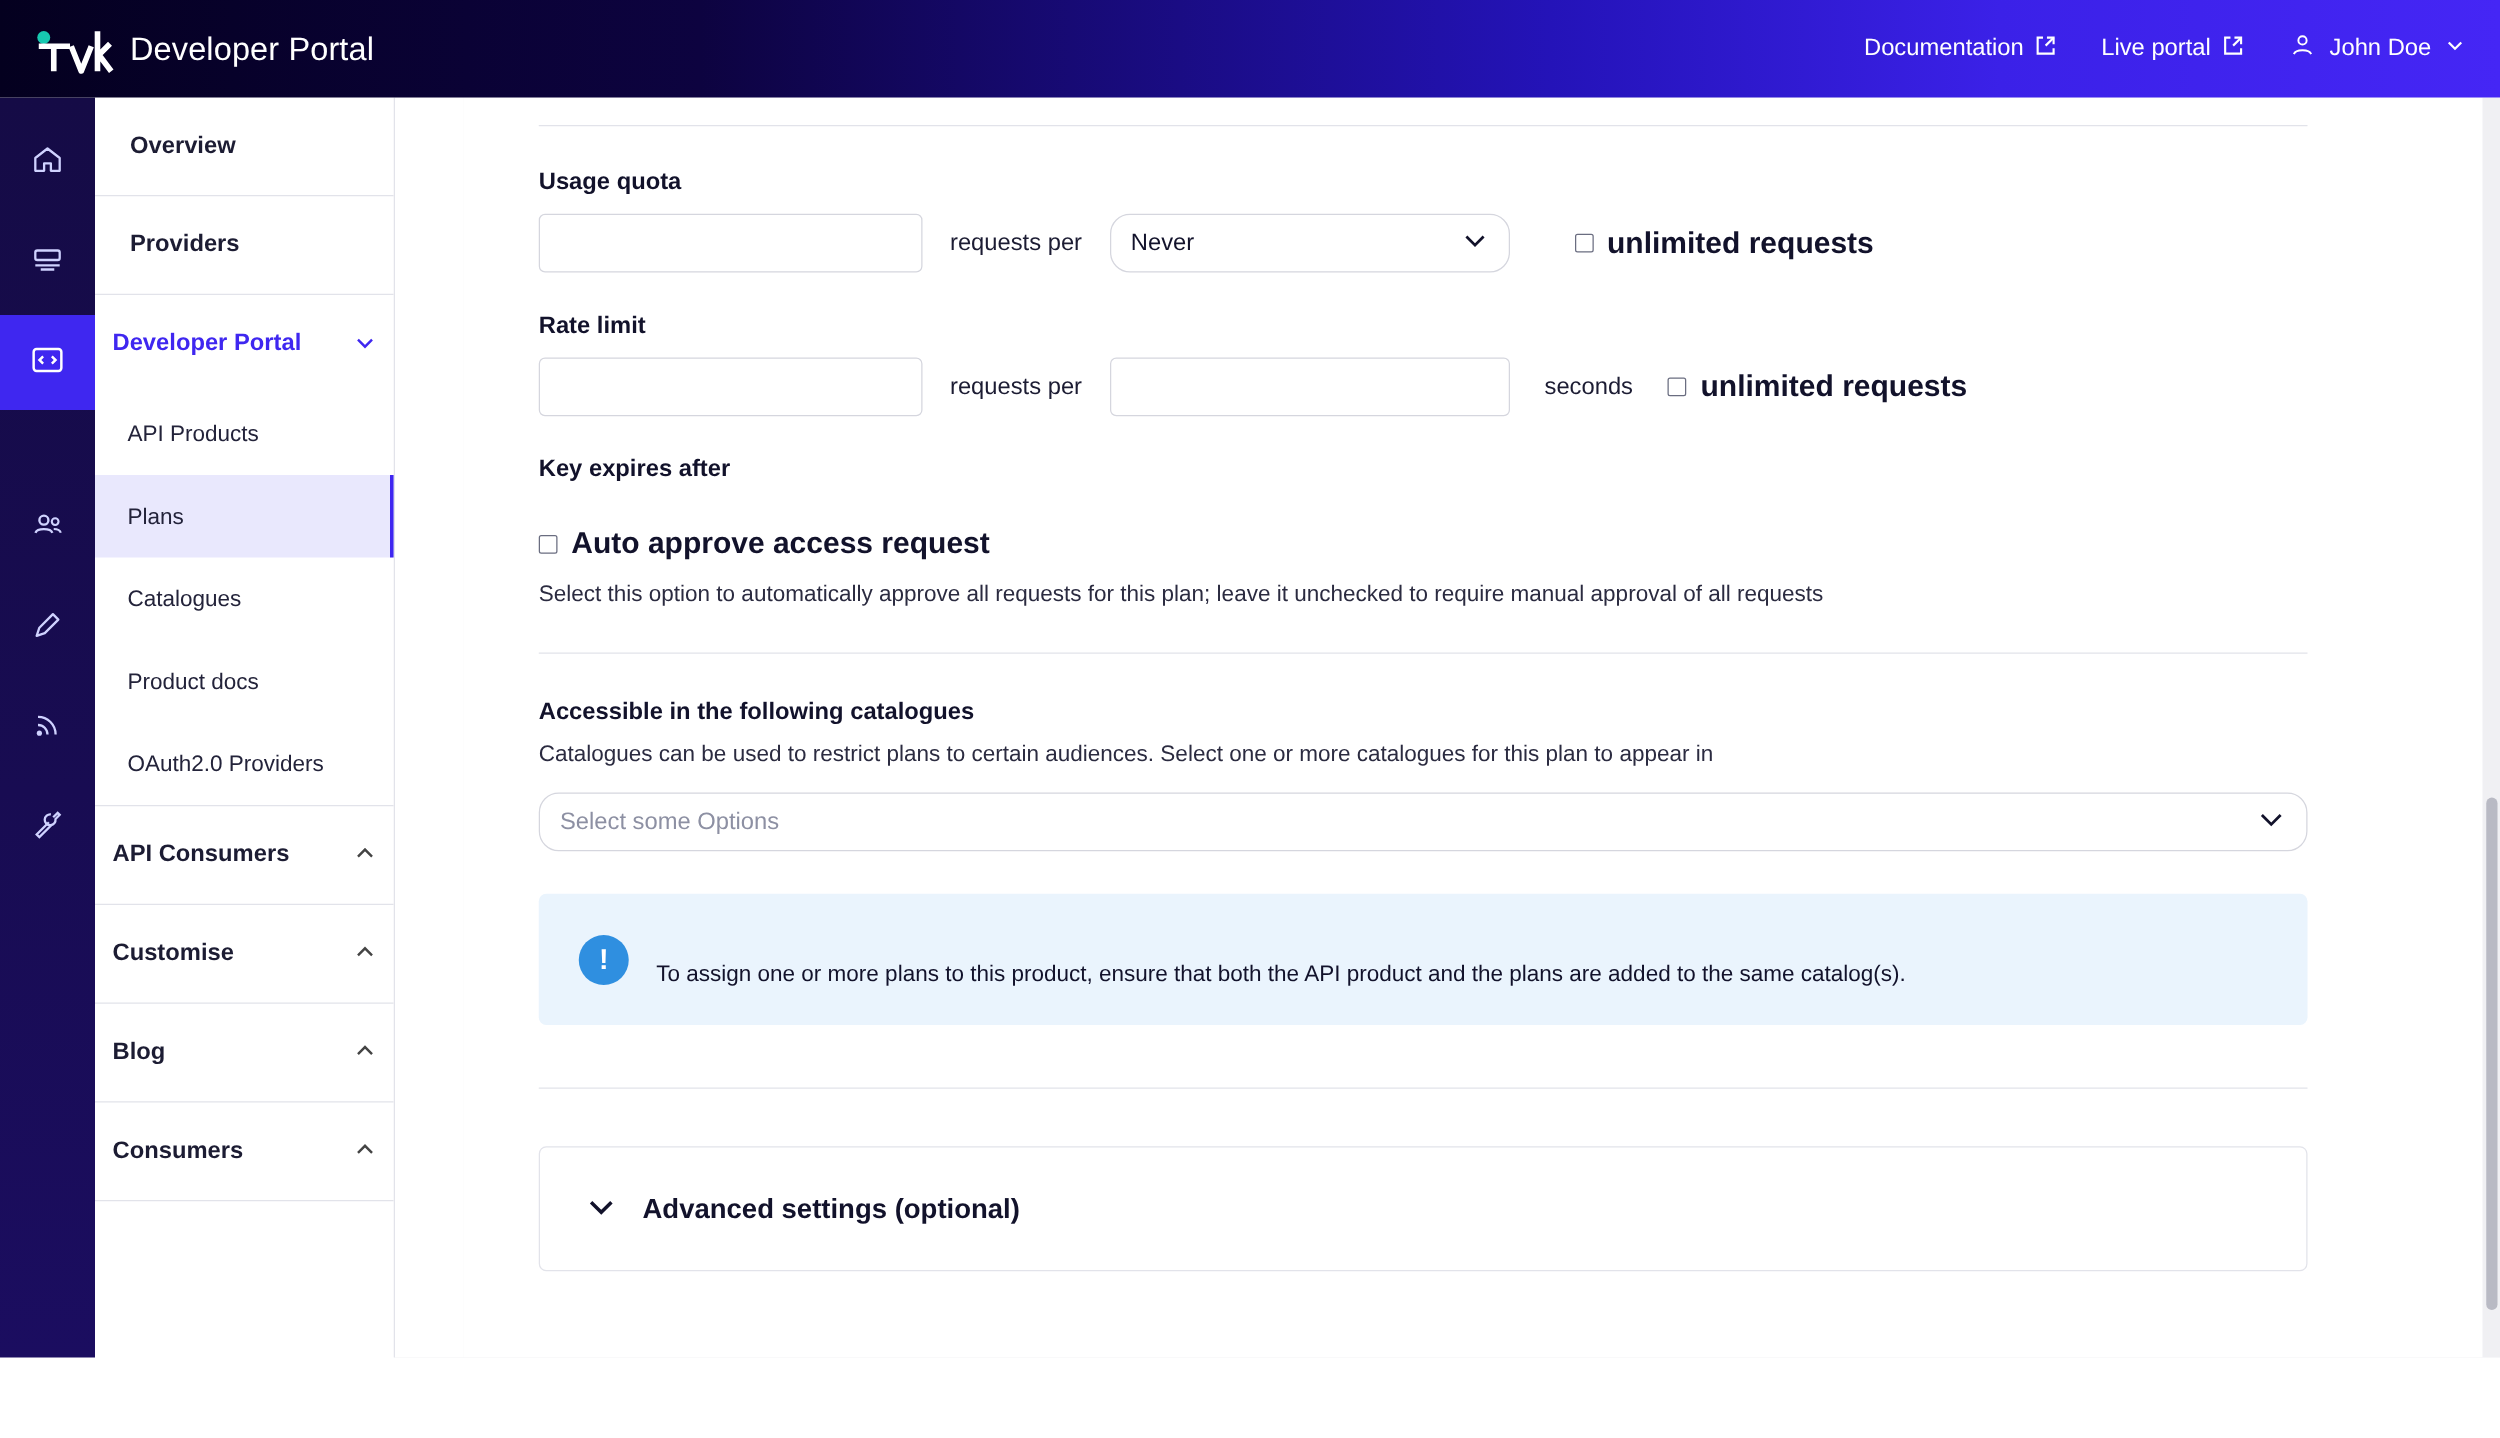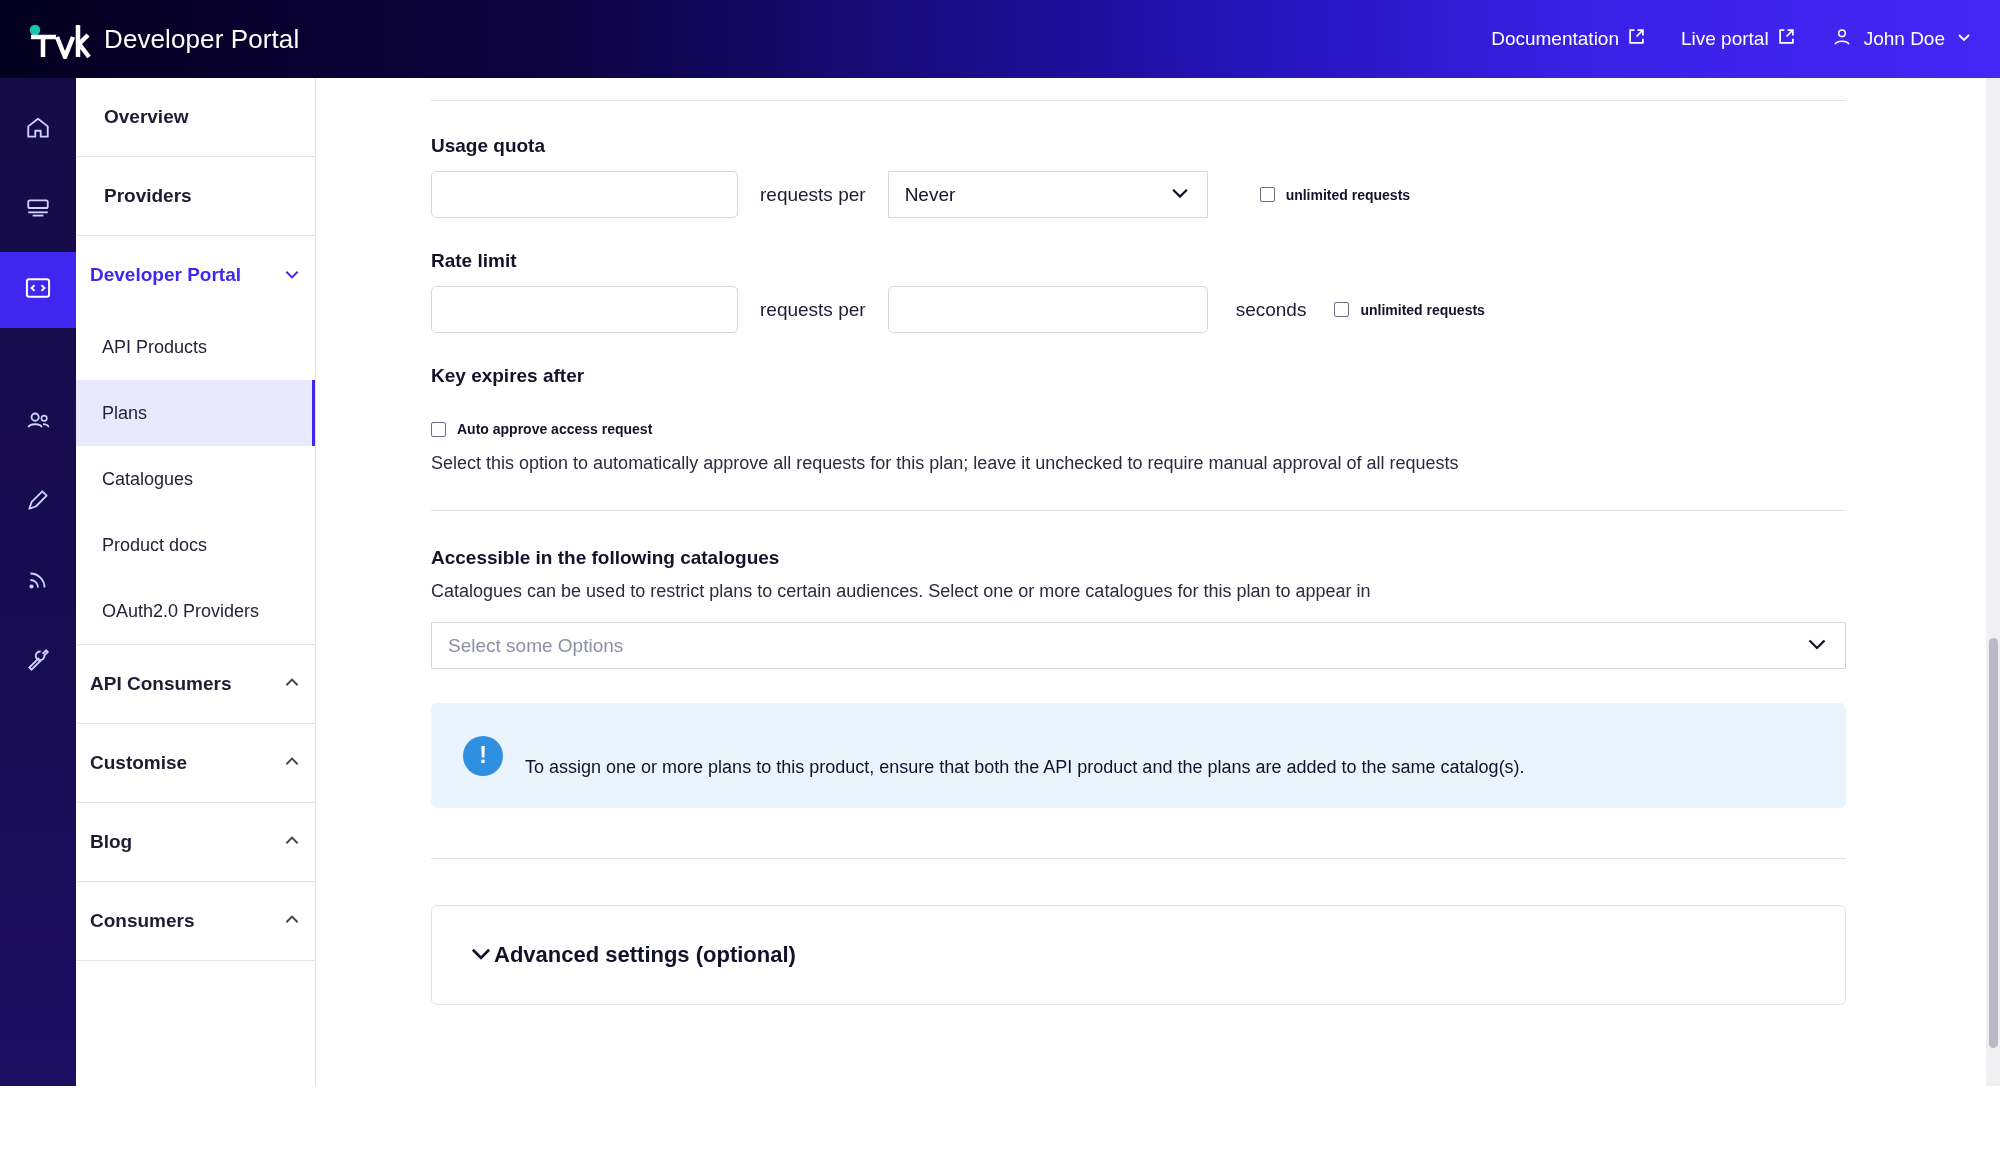--- a/index.html
+++ b/index.html
@@ -199,21 +199,21 @@
   .between-text {
     font-size: 19px;
     color: #1c1c33;
     margin: 0 22px;
     white-space: nowrap;
   }
   .select {
     position: relative;
     height: 47px;
     border: 1px solid #d5d6de;
-    border-radius: 1px;
+    border-radius: 16px;
     background: #fff;
     display: flex;
     align-items: center;
     padding: 0 46px 0 16px;
     font-size: 19px;
     color: #12122b;
     cursor: pointer;
     white-space: nowrap;
   }
   .select.w-mid { width: 320px; }
@@ -239,21 +239,21 @@
     cursor: pointer;
   }
   .cb {
     width: 15px; height: 15px;
     border: 1px solid #6a6d80;
     border-radius: 2px;
     background: #fff;
     flex: 0 0 15px;
   }
   .cb-label {
-    font-size: 14px;
+    font-size: 24px;
     font-weight: 700;
     color: #12122b;
     white-space: nowrap;
   }
   .stack-gap { margin-bottom: 30px; }
   .help-text {
     font-size: 18px;
     color: #2b2b40;
     margin-top: 16px;
   }
@@ -302,20 +302,21 @@
     margin-top: 24px;
   }
   .adv-panel {
     width: 1415px;
     border: 1px solid #e2e3ea;
     border-radius: 6px;
     height: 100px;
     display: flex;
     align-items: center;
     padding-left: 36px;
+    gap: 20px;
     cursor: pointer;
     margin-bottom: 40px;
   }
   .adv-title {
     font-size: 22px;
     font-weight: 700;
     color: #12122b;
   }
 
   

